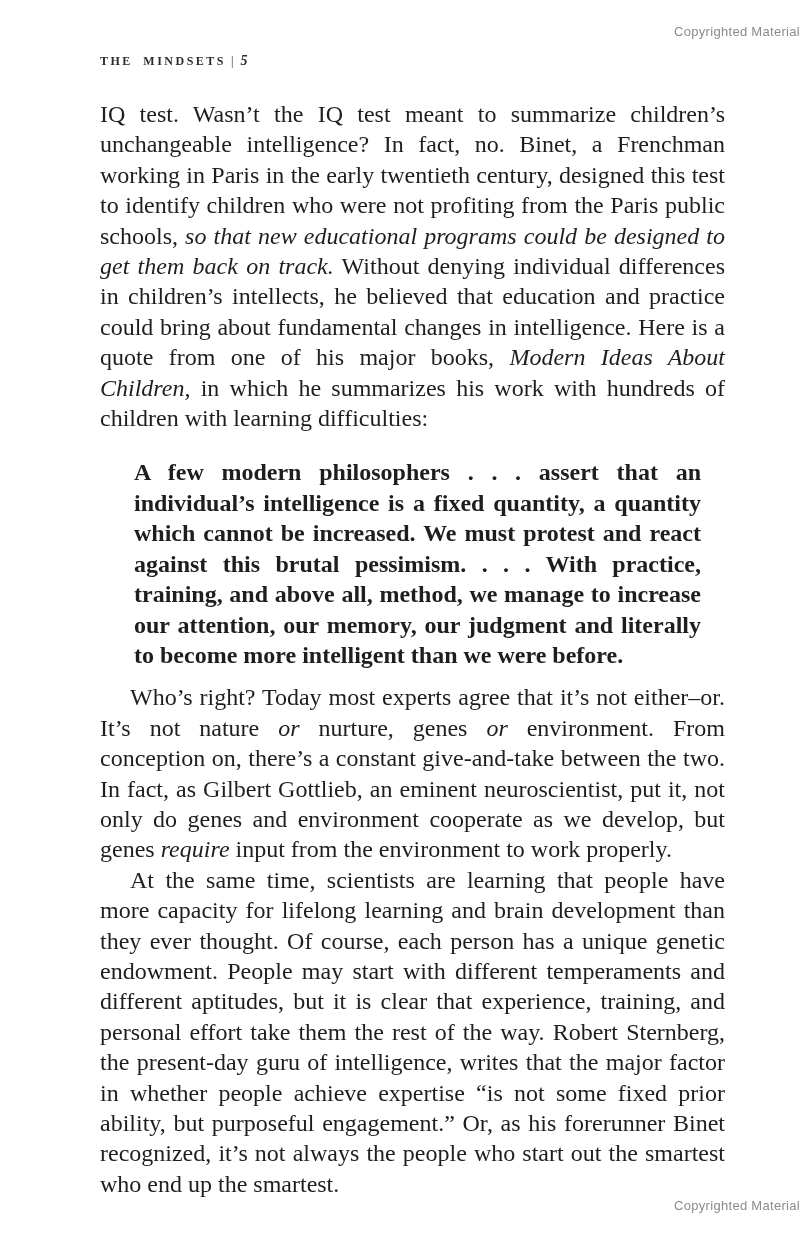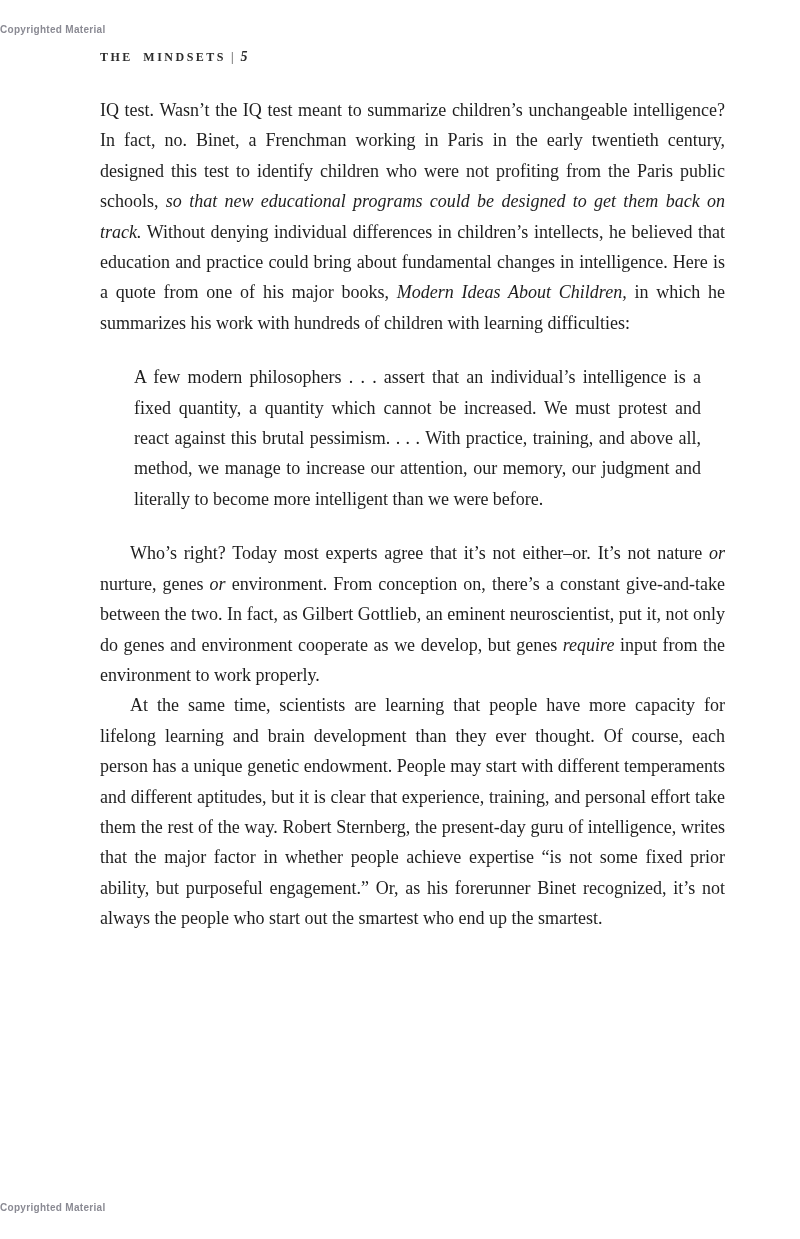--- a/index.html
+++ b/index.html
@@ -12,24 +12,24 @@
     width: 800px;
     height: 1239px;
     margin: 0 auto;
     background: #ffffff;
     font-family: "Liberation Serif", serif;
     color: #1e1e1e;
     box-sizing: border-box;
     overflow: hidden;
   }
   .copyright {
-    text-align: left;
+    text-align: right;
     font-family: "Liberation Sans", sans-serif;
-    font-size: 10px;
-    font-weight: bold;
+    font-size: 13px;
+    font-weight: normal;
     letter-spacing: 0.3px;
     color: #8a8a93;
   }
   .copyright.top {
     padding-top: 24px;
   }
   .copyright.bottom {
     position: absolute;
     left: 0;
     right: 0;
@@ -54,35 +54,36 @@
   }
   .running-head .pagenum {
     font-style: italic;
     font-weight: bold;
     letter-spacing: 0;
     font-size: 14px;
   }
   .body-text {
     width: 625px;
     margin: 30px 75px 0 100px;
-    font-size: 18px;
+    font-size: 24px;
     line-height: 30.4px;
     text-align: justify;
     hyphens: auto;
     -webkit-hyphens: auto;
   }
   .para {
     margin: 0;
   }
   .para.indent {
     text-indent: 30px;
   }
   .extract {
-    margin: 24px 24px 24px 34px;
+    margin: 24px 24px 12px 34px;
     text-align: justify;
+    font-weight: bold;
   }
   em {
     font-style: italic;
   }
 </style>
 </head>
 <body>
 
 <div class="page">
 

